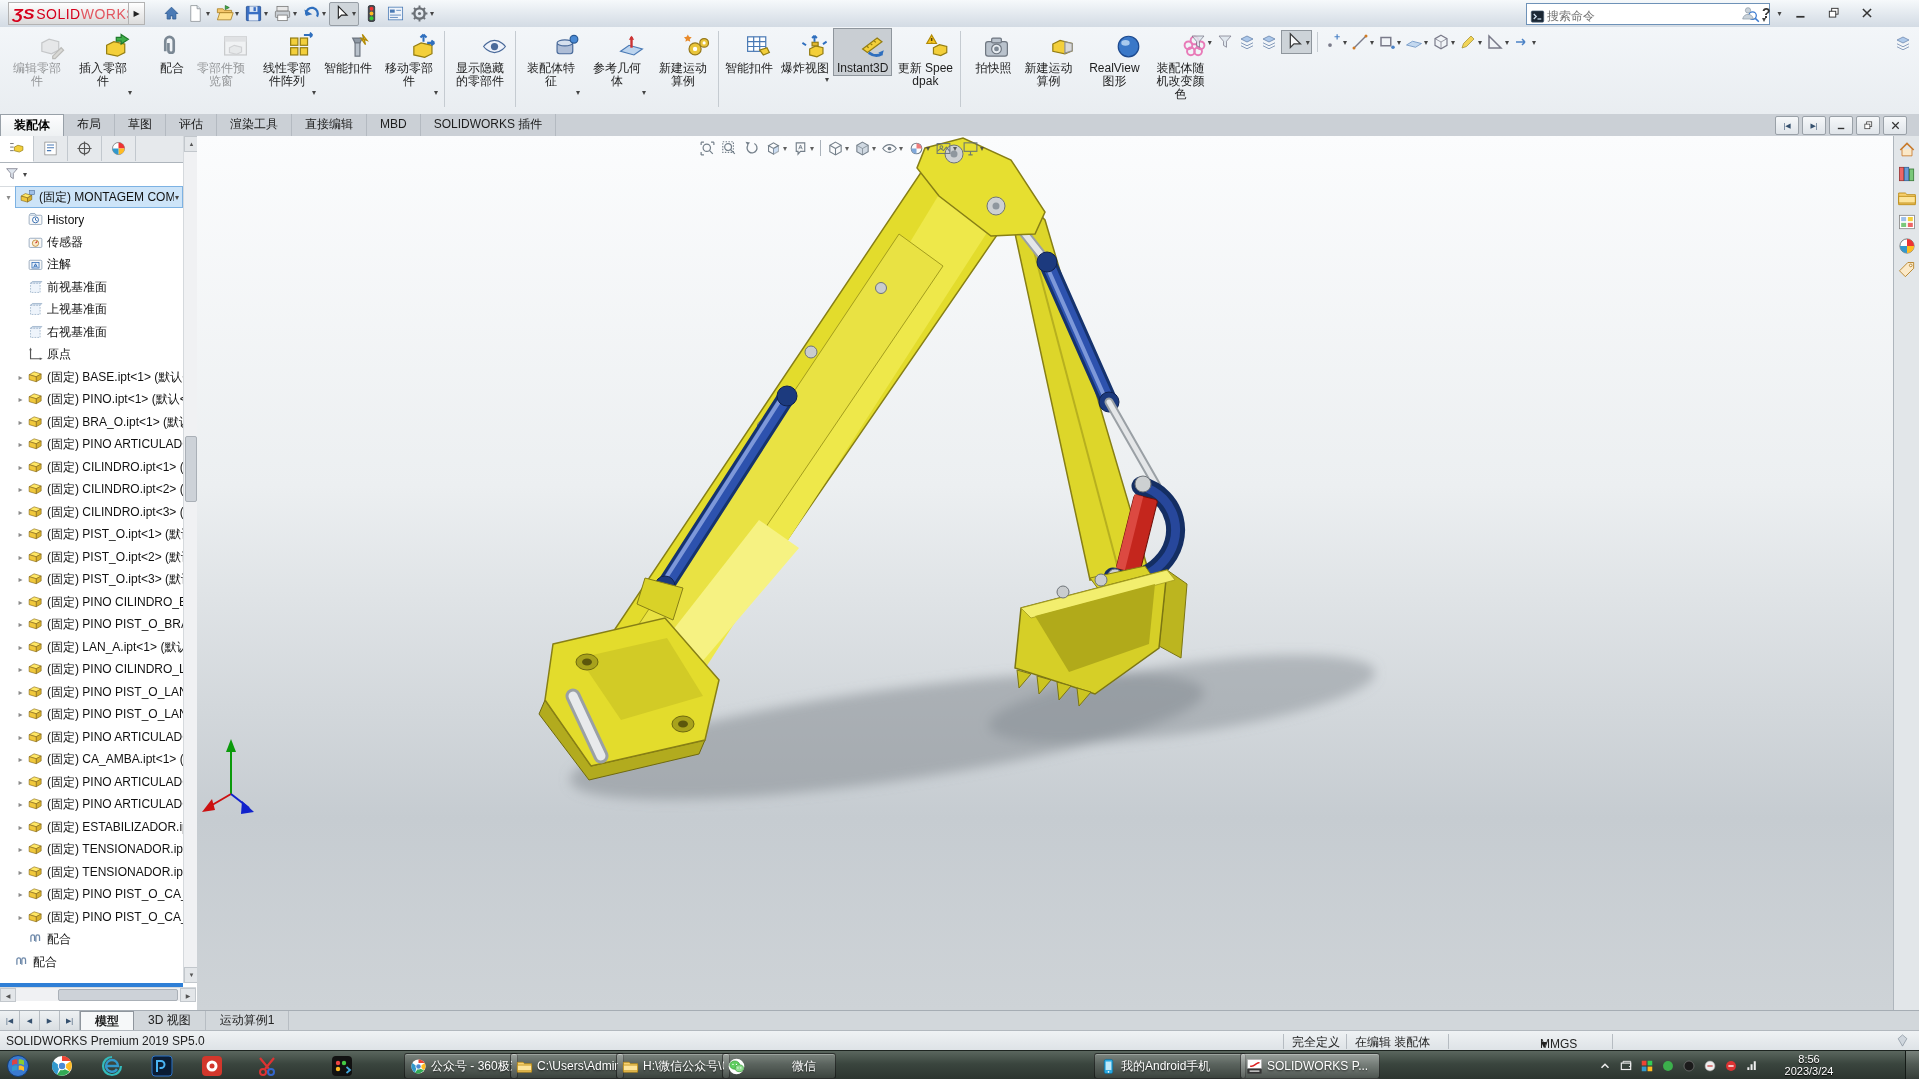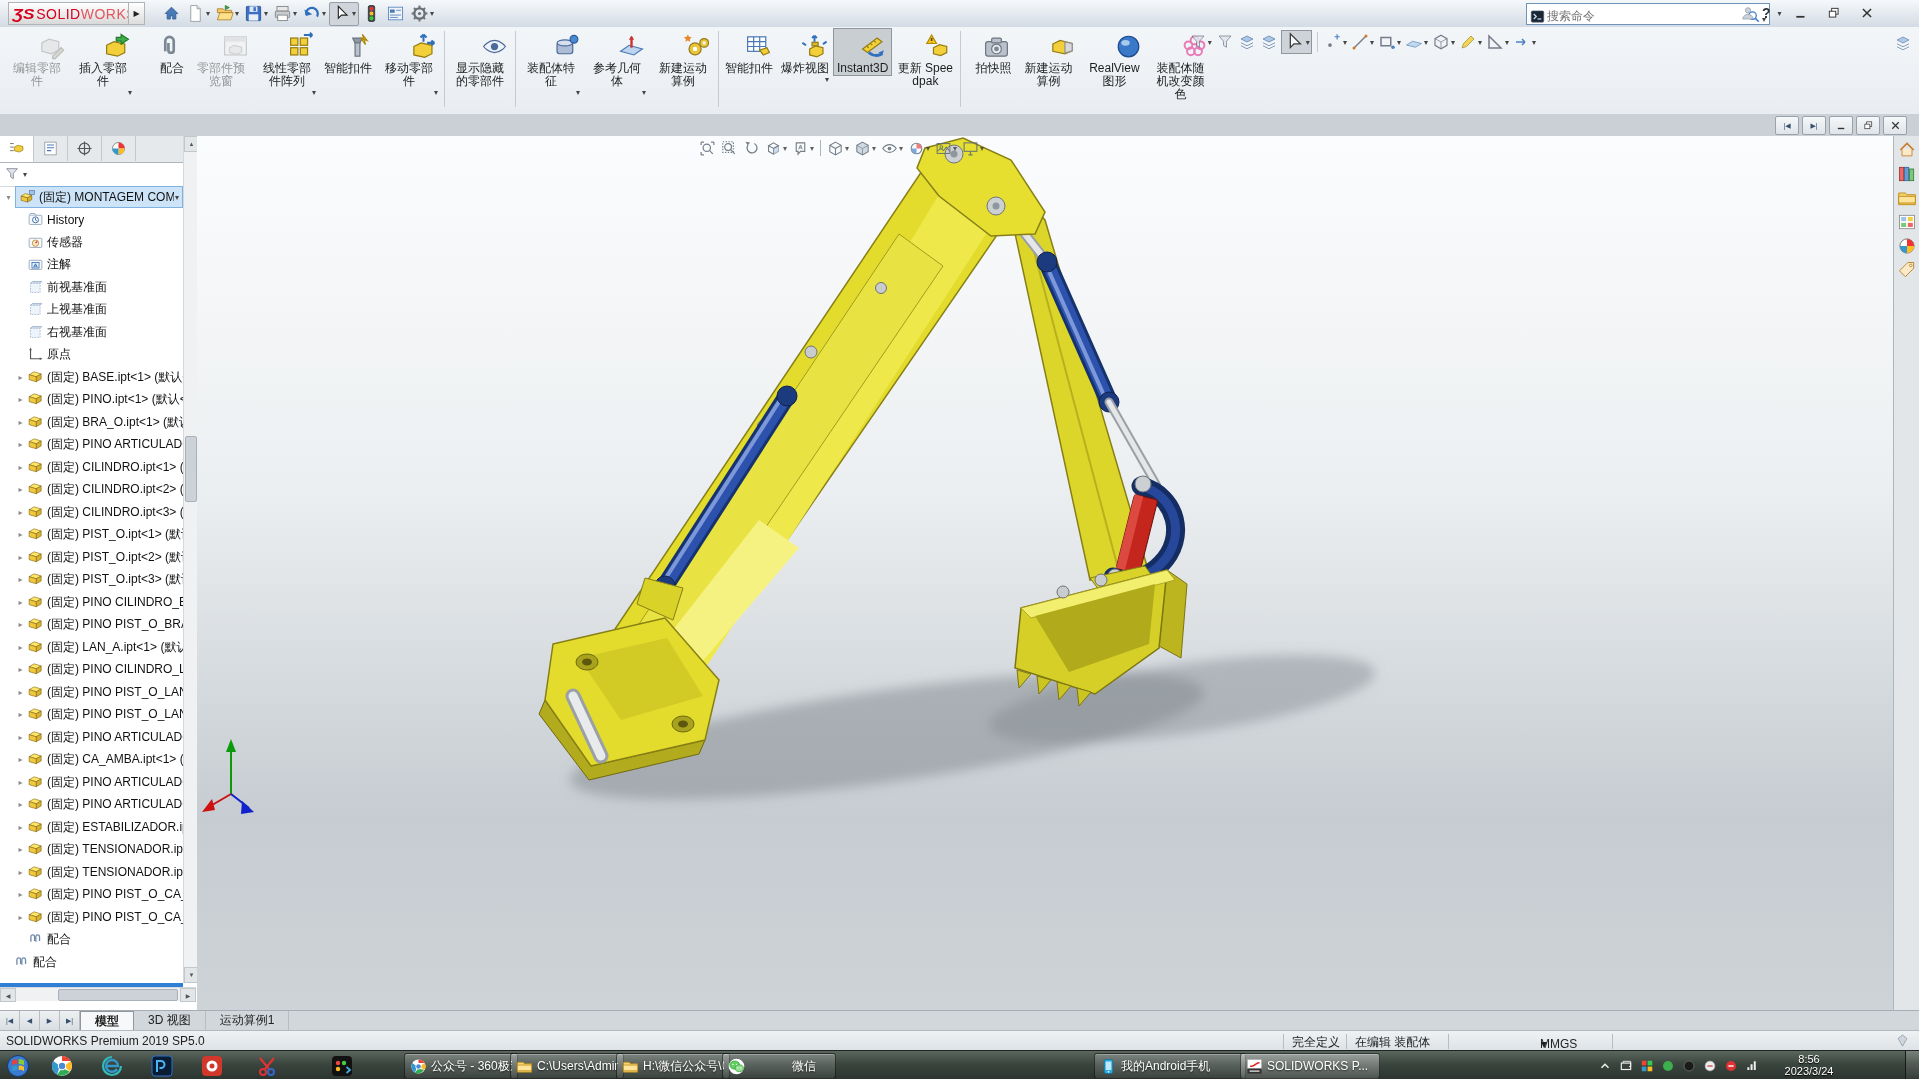--- a/index.html
+++ b/index.html
@@ -583,20 +583,30 @@
       <span class="ic">
         <svg viewBox="0 0 24 24" xmlns="http://www.w3.org/2000/svg">
           <path d="M4 8l8-4 8 4-8 4z" fill="#9fc0e8" stroke="#4a6a9a"></path>
           <path d="M4 13l8 4 8-4M4 17l8 4 8-4" fill="none" stroke="#4a6a9a"></path>
         </svg>
       </span>
     </div>
 </div>
 
 <div id="tabstrip" class="abs">
+  <div id="tabs">
+      <div class="ctab active">装配体</div>
+      <div class="ctab">布局</div>
+      <div class="ctab">草图</div>
+      <div class="ctab">评估</div>
+      <div class="ctab">渲染工具</div>
+      <div class="ctab">直接编辑</div>
+      <div class="ctab">MBD</div>
+      <div class="ctab">SOLIDWORKS 插件</div>
+    </div>
   <div id="tabctrl">
     <span class="tcbtn nav">|◀</span>
     <span class="tcbtn nav">▶|</span>
     <span class="tcbtn">
         <span class="ic">
           <svg viewBox="0 0 24 24" xmlns="http://www.w3.org/2000/svg">
             <rect x="4" y="17" width="14" height="3" fill="#333"></rect>
           </svg>
         </span>
       </span>

